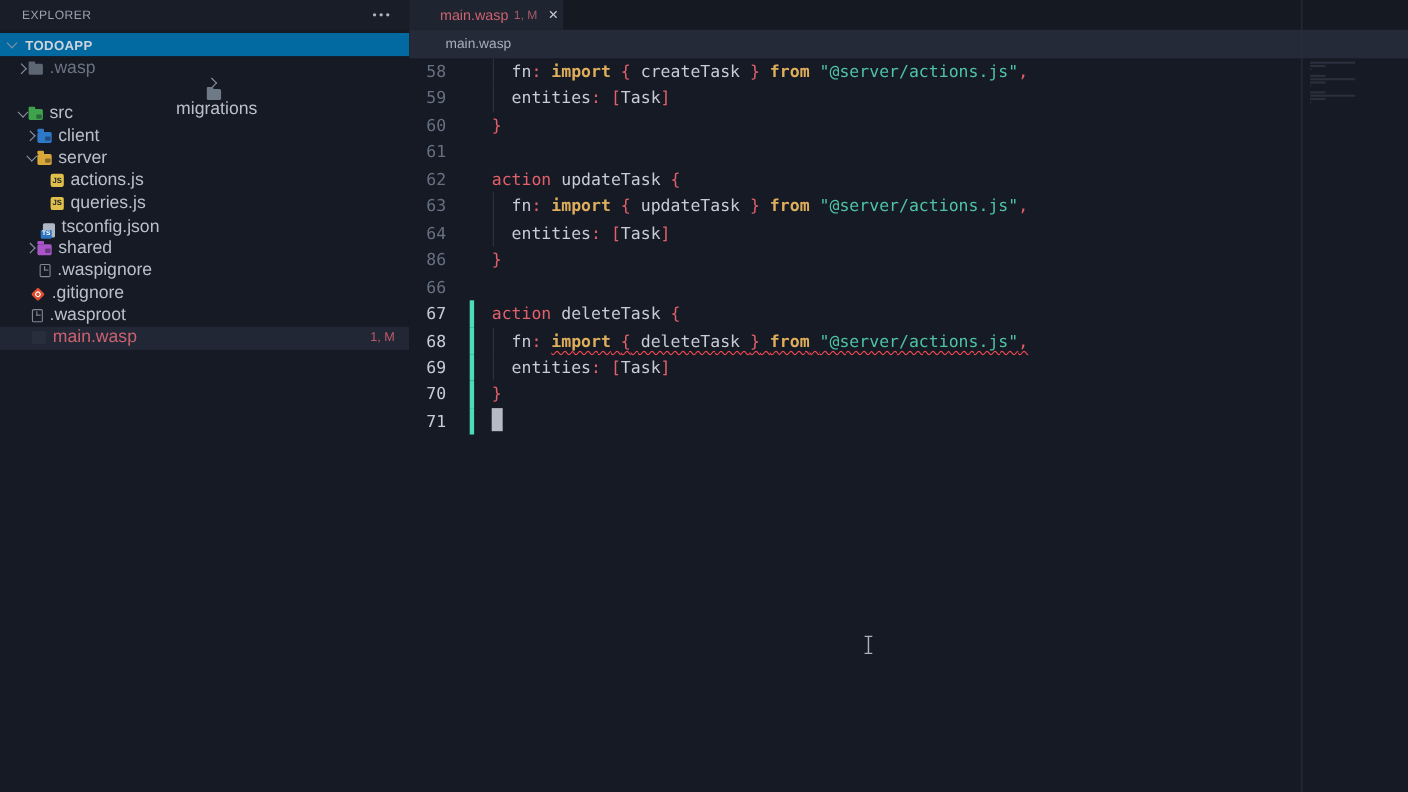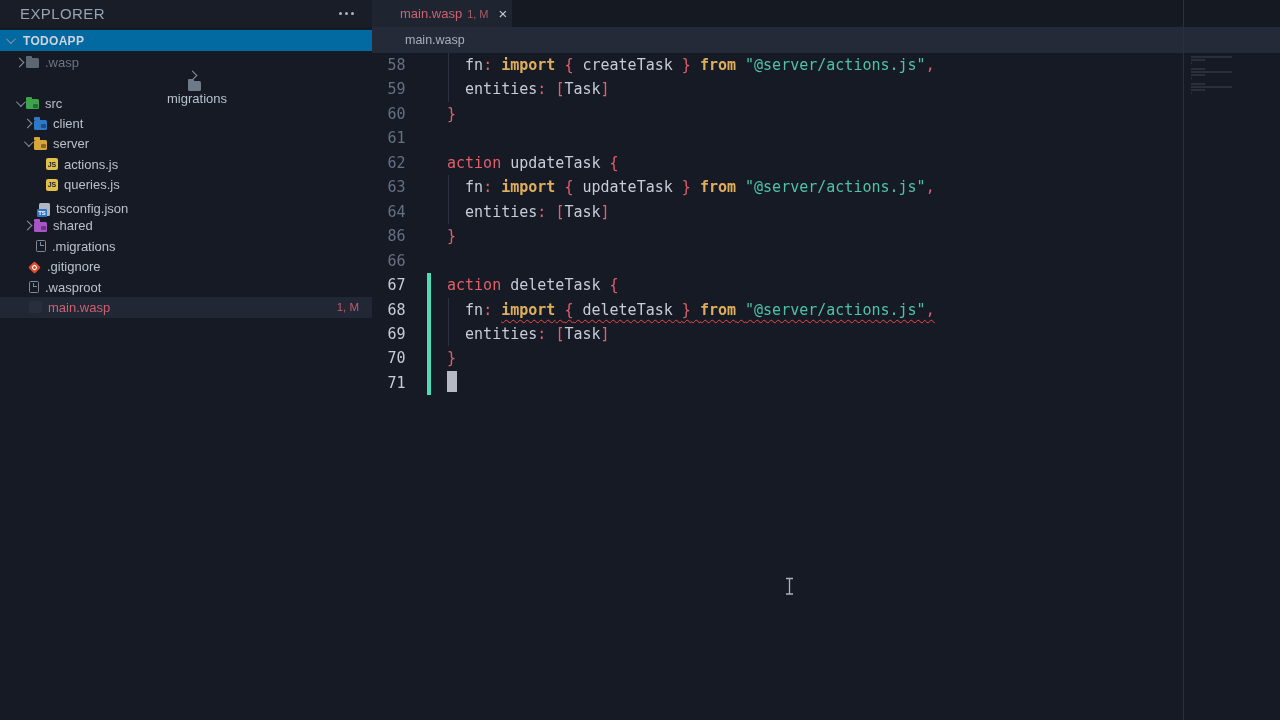--- a/index.html
+++ b/index.html
@@ -3,30 +3,30 @@
 <meta charset="utf-8">
 <style>
   * { margin:0; padding:0; box-sizing:border-box; }
   html,body { width:1280px; height:720px; overflow:hidden; background:#161a24;
               font-family:"Liberation Sans", sans-serif; }
 
   
   .sidebar { position:absolute; left:0; top:0; width:372px; height:720px; background:#161a24; }
   .sb-header { height:27px; background:#191d27; display:flex; align-items:center;
                justify-content:space-between; padding:0 16px 0 20px; }
-  .sb-title { font-size:15px; color:#9aa1af; letter-spacing:.4px; }
+  .sb-title { font-size:11px; color:#9aa1af; letter-spacing:.4px; }
   .dots { display:flex; gap:3px; cursor:pointer; padding:4px 2px; }
   .dots i { width:3px; height:3px; background:#aeb4c0; border-radius:50%; display:block; }
   .sb-root { height:21px; margin-top:3px; background:#0369a1; display:flex; align-items:center;
              padding-left:6px; }
   .sb-root-label { font-size:12px; font-weight:bold; color:#ced3dd; margin-left:7px; letter-spacing:.3px; }
   .tree { margin-top:1px; }
   .trow { height:20.45px; display:flex; align-items:center; position:relative; cursor:pointer; }
   .trow.selected { background:#212735; }
-  .tlabel { font-size:13px; color:#b9c0cc; margin-left:6px; white-space:nowrap; }
+  .tlabel { font-size:16px; color:#b9c0cc; margin-left:6px; white-space:nowrap; }
   .trow.dim .tlabel { color:#6b7483; }
   .trow.selected .tlabel { color:#cb6170; }
   .tbadge { position:absolute; right:13px; font-size:11.5px; color:#bf5a6c; }
 
   
   .chev { width:7px; height:7px; border-right:1.4px solid #8a92a2; border-bottom:1.4px solid #8a92a2;
           flex:none; display:inline-block; }
   .chev.right { transform:rotate(-45deg); margin-right:3px; }
   .chev.down  { transform:rotate(45deg) translateY(-2px); margin-right:3px; }
 
@@ -140,21 +140,21 @@
         </span>
         <span class="tlabel">tsconfig.json</span>
       </div>
       <div class="trow" style="padding-left: 24px;">
         <span class="chev right"></span>
         <span class="ticon folder badged" style="background: rgb(168, 85, 200);"></span>
         <span class="tlabel">shared</span>
       </div>
       <div class="trow" style="padding-left: 36px;">
         <span class="ticon plainfile"></span>
-        <span class="tlabel">.migrations</span>
+        <span class="tlabel">.waspignore</span>
       </div>
       <div class="trow" style="padding-left: 29px;">
         <span class="ticon gitfile"></span>
         <span class="tlabel">.gitignore</span>
       </div>
       <div class="trow" style="padding-left: 29px;">
         <span class="ticon plainfile"></span>
         <span class="tlabel">.wasproot</span>
       </div>
       <div class="trow selected" style="padding-left: 29px;">

